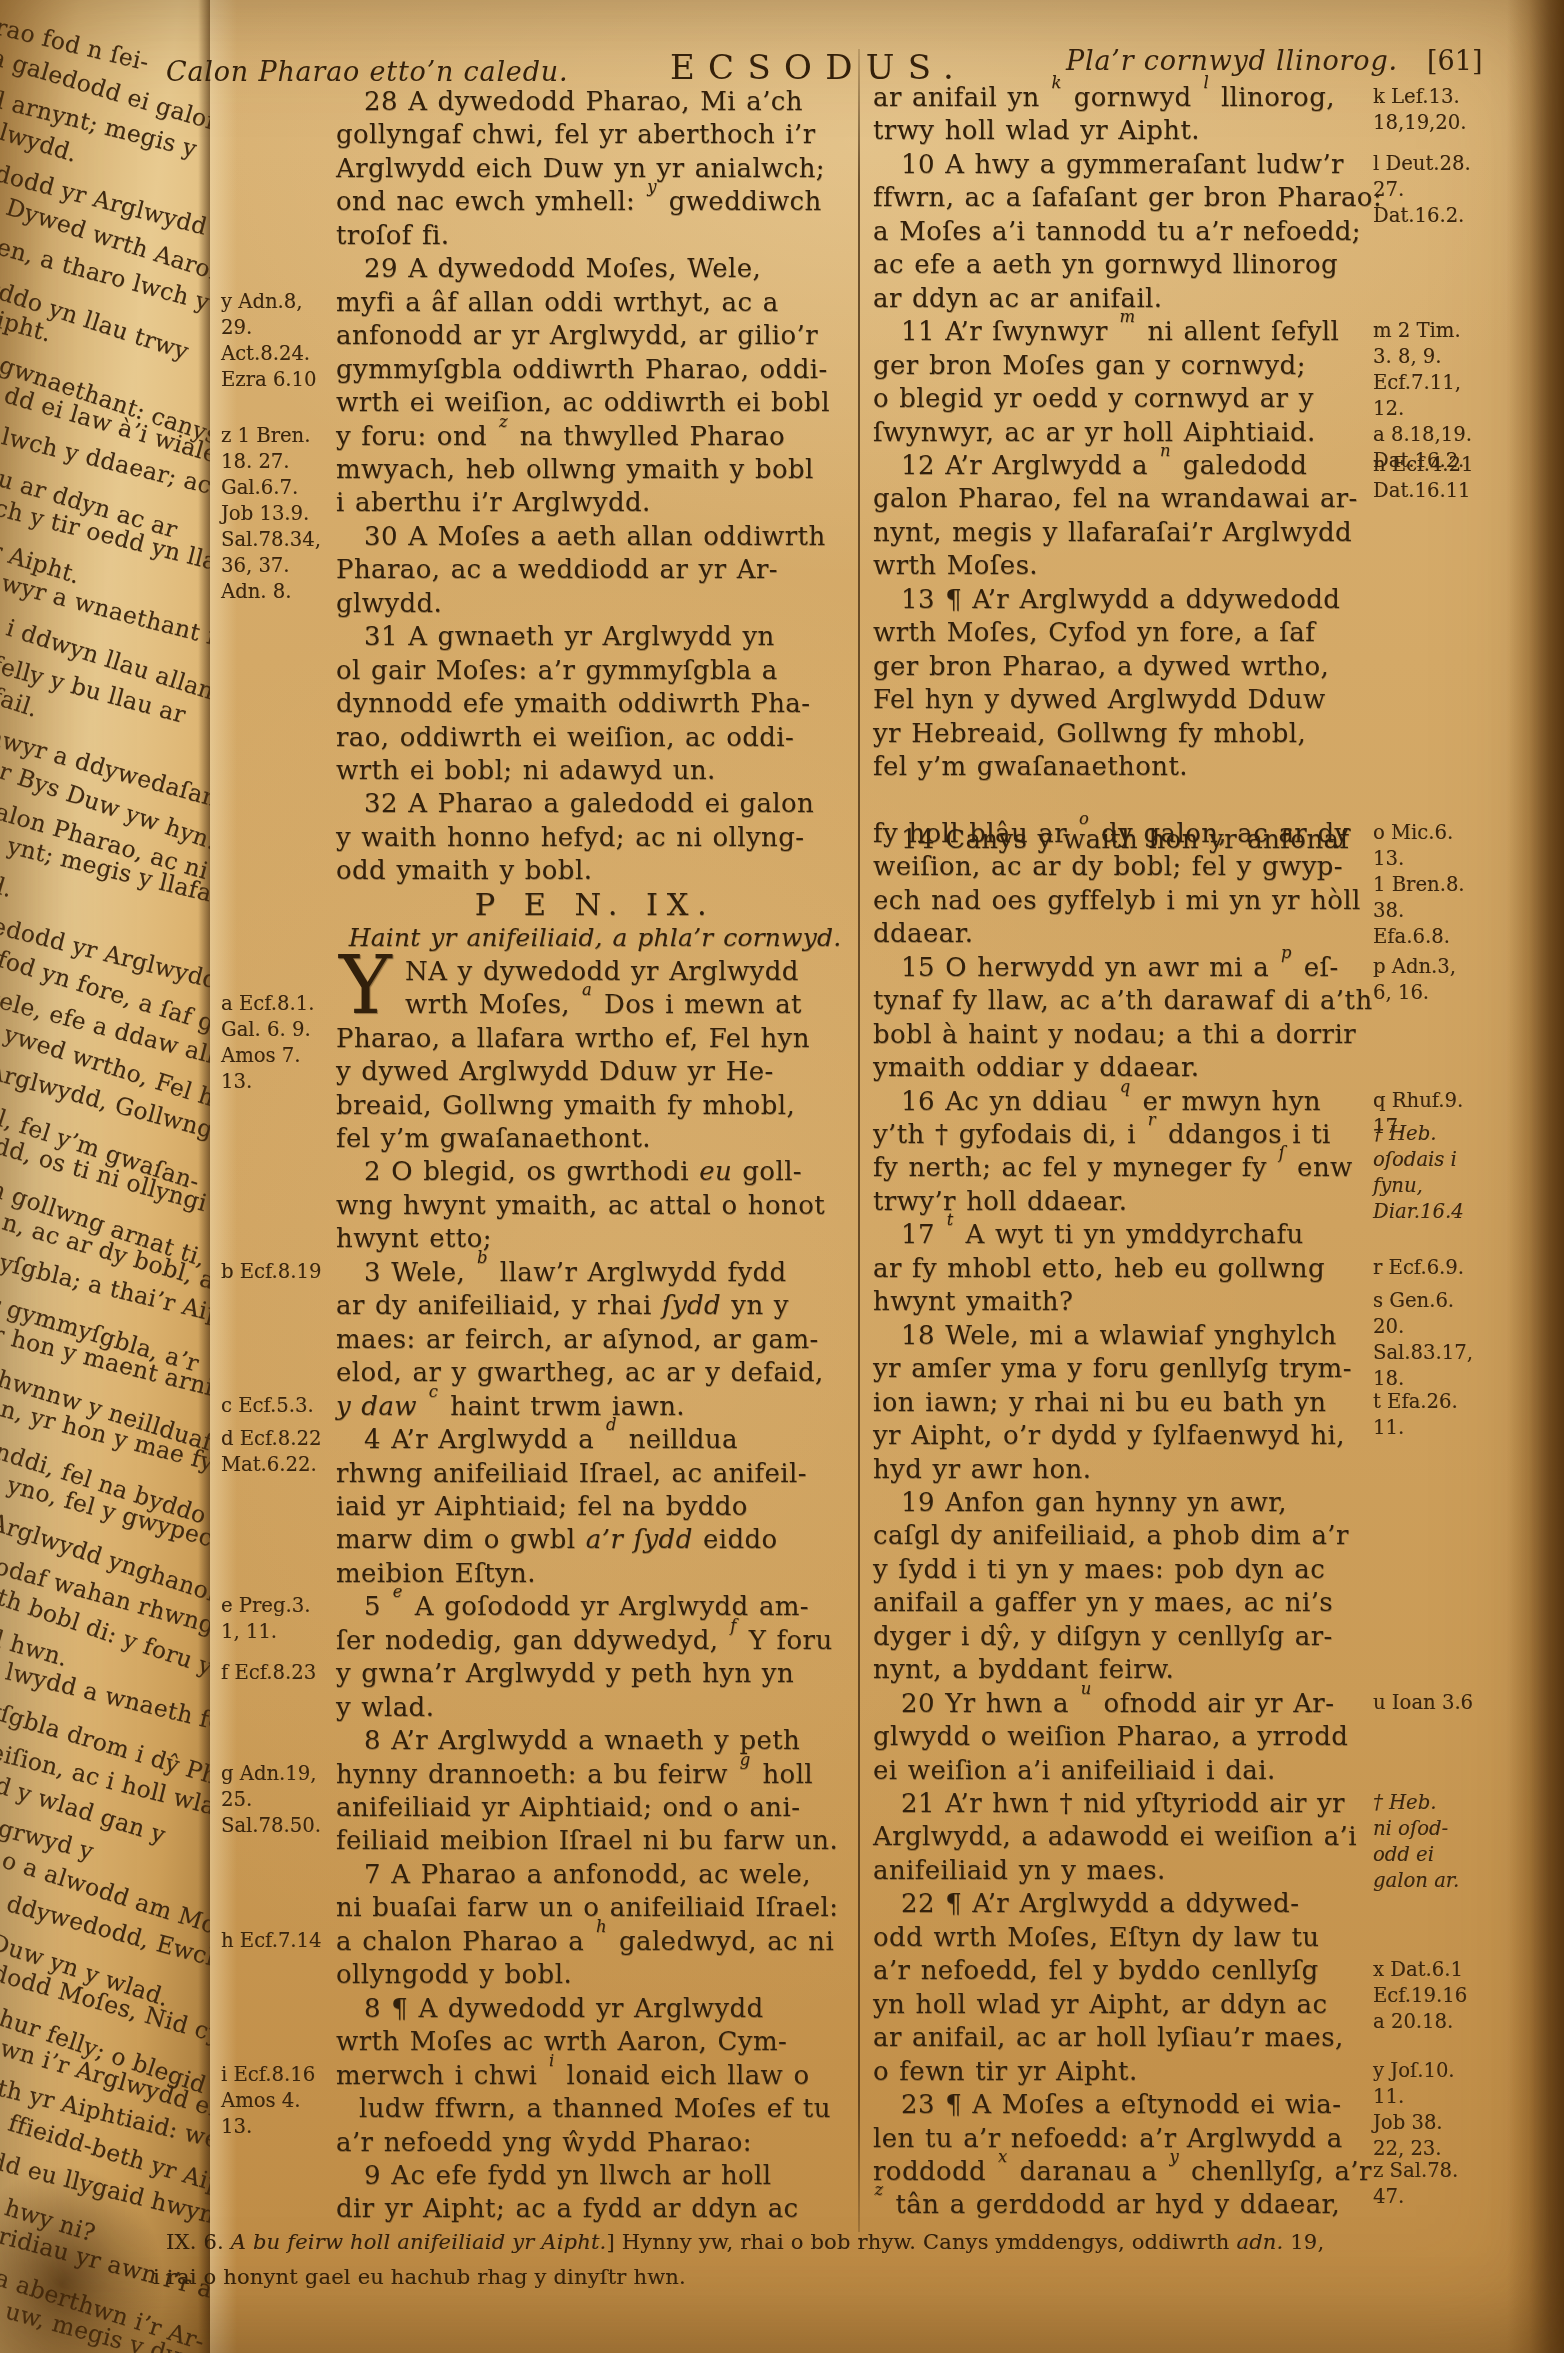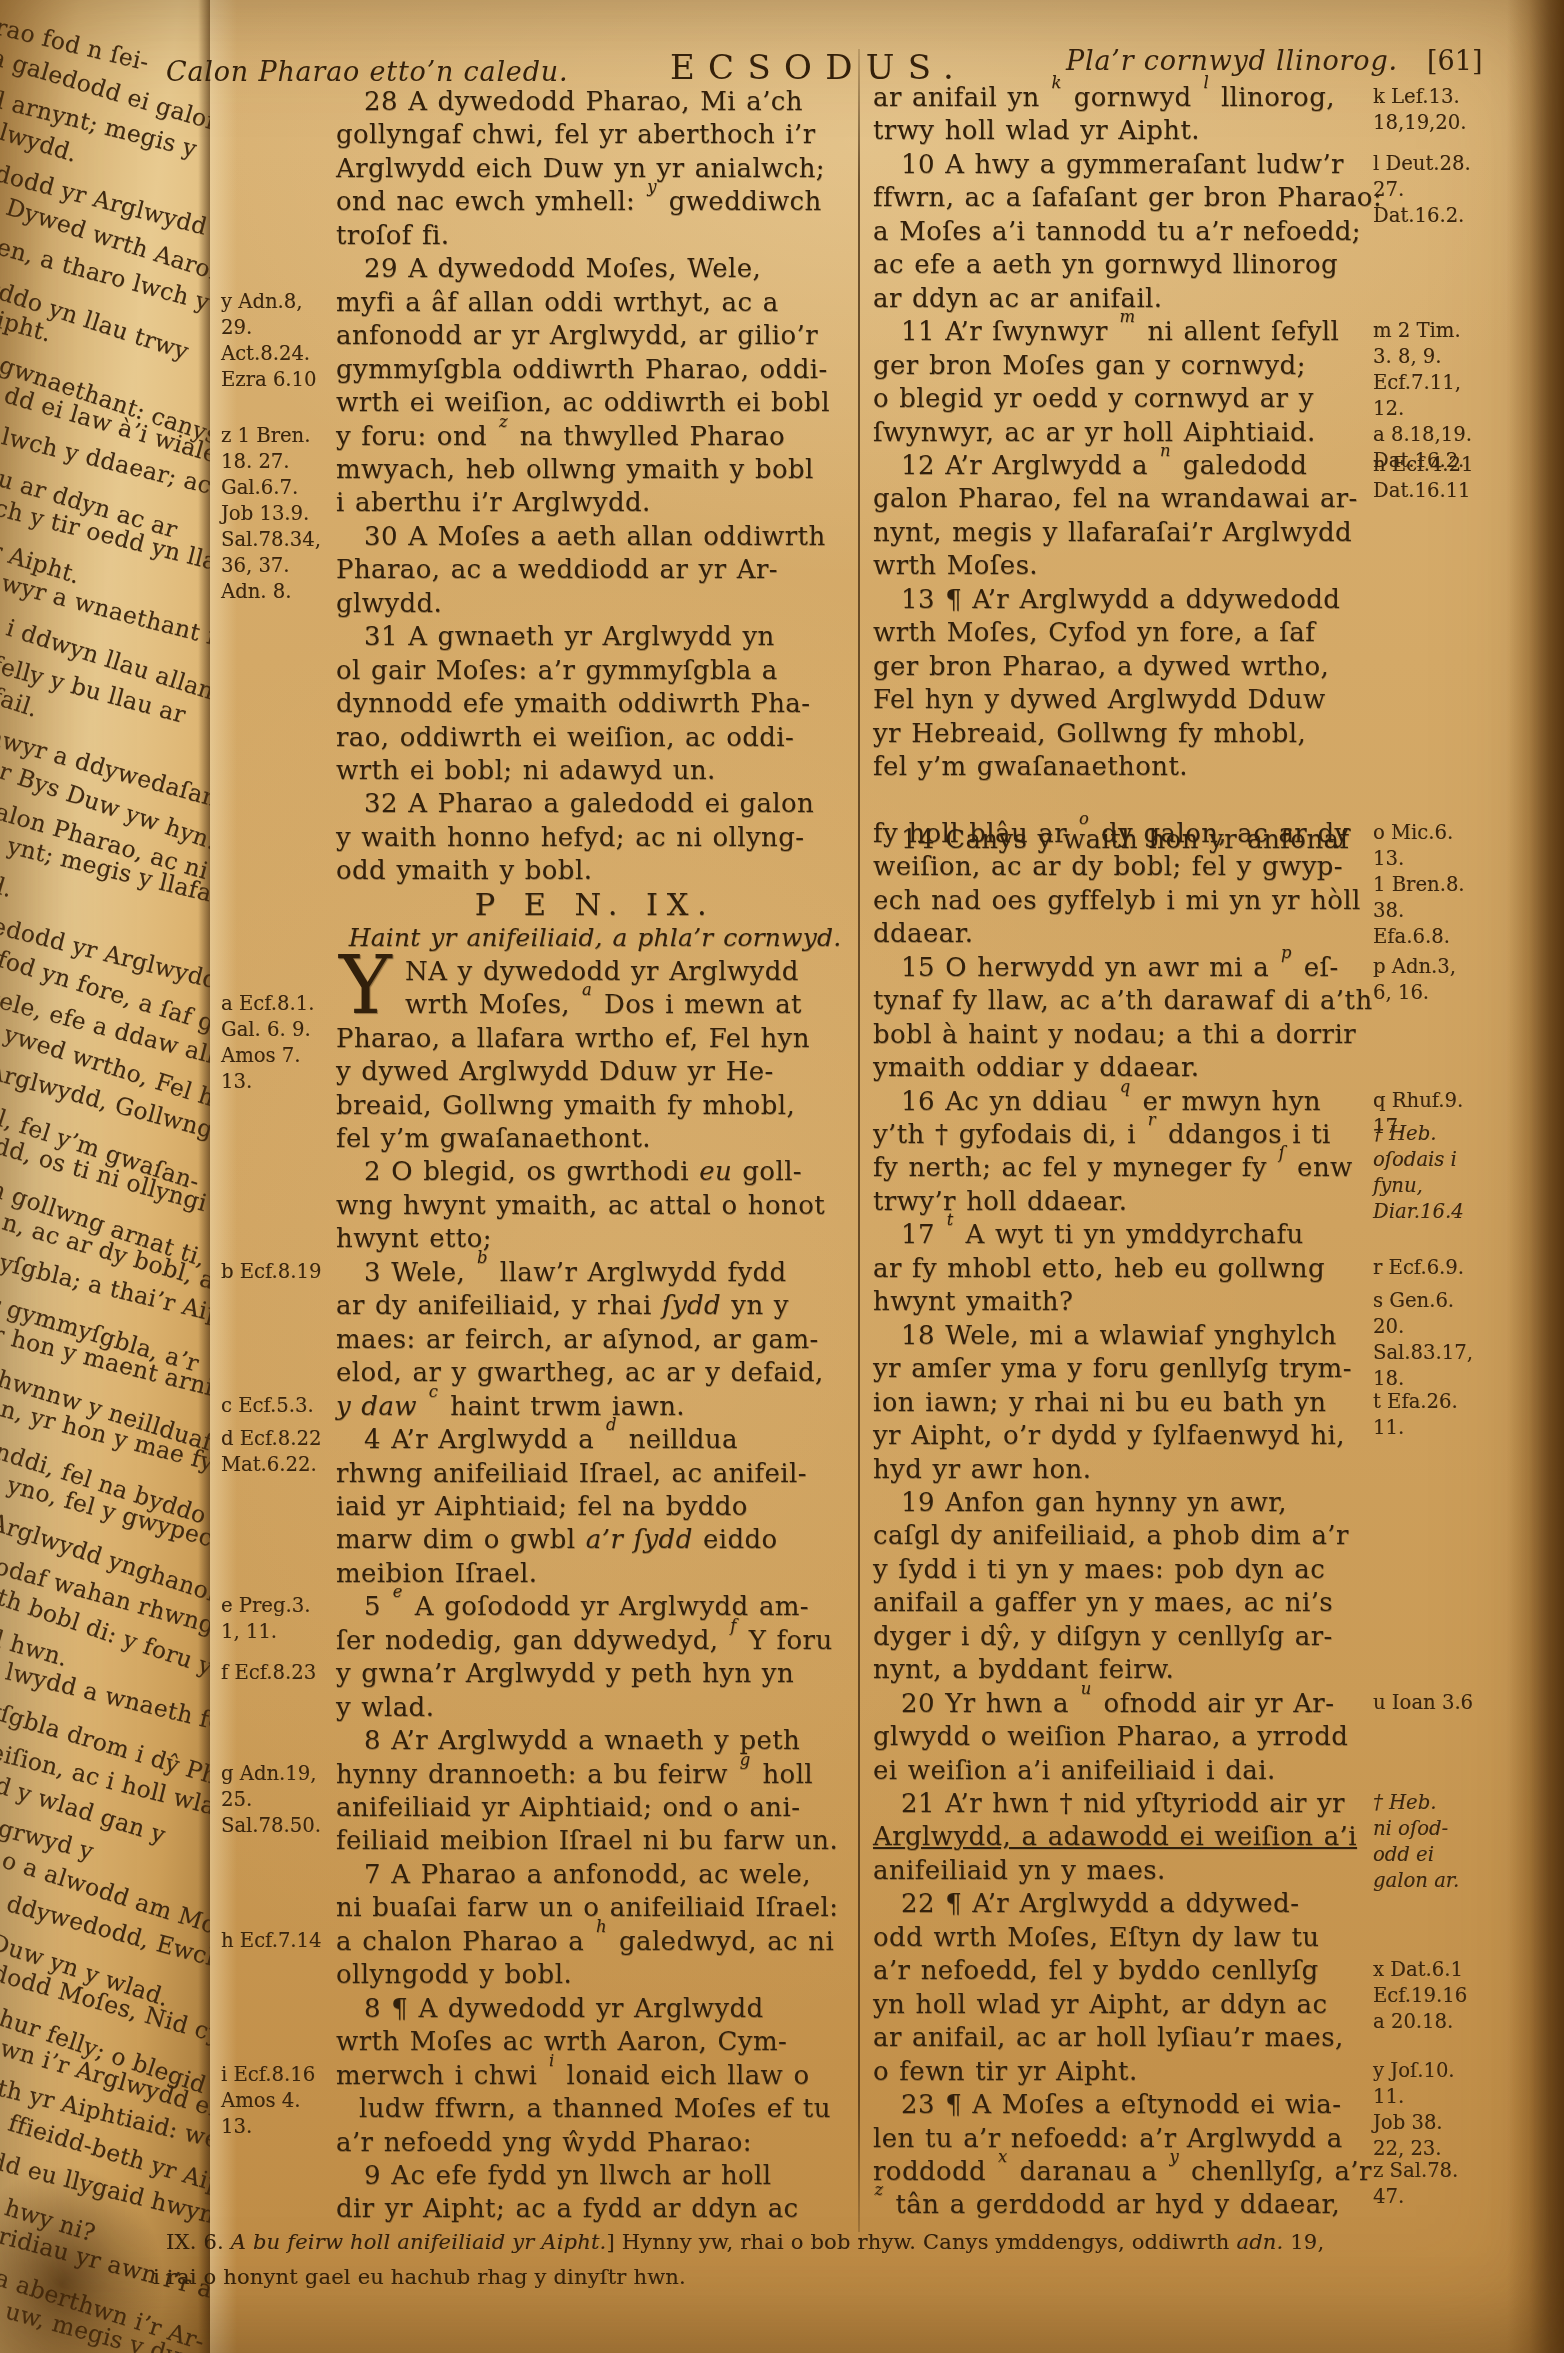--- a/index.html
+++ b/index.html
@@ -220,21 +220,21 @@
       <div class="line n" style="top: 1137px;">hwynt etto;</div>
       <div class="line v" style="top: 1171px;">3 Wele, <sup>b</sup> llaw’r Arglwydd fydd</div>
       <div class="line n" style="top: 1204px;">ar dy anifeiliaid, y rhai <i>ſydd</i> yn y</div>
       <div class="line n" style="top: 1238px;">maes: ar feirch, ar aſynod, ar gam-</div>
       <div class="line n" style="top: 1271px;">elod, ar y gwartheg, ac ar y defaid,</div>
       <div class="line n" style="top: 1305px;"><i>y daw</i> <sup>c</sup> haint trwm iawn.</div>
       <div class="line v" style="top: 1338px;">4 A’r Arglwydd a <sup>d</sup> neilldua</div>
       <div class="line n" style="top: 1372px;">rhwng anifeiliaid Iſrael, ac anifeil-</div>
       <div class="line n" style="top: 1405px;">iaid yr Aiphtiaid; fel na byddo</div>
       <div class="line n" style="top: 1438px;">marw dim o gwbl <i>a’r ſydd</i> eiddo</div>
-      <div class="line n" style="top: 1472px;">meibion Iſrael.</div>
+      <div class="line n" style="top: 1472px;">meibion Eſtyn.</div>
       <div class="line v" style="top: 1505px;">5 <sup>e</sup> A goſododd yr Arglwydd am-</div>
       <div class="line n" style="top: 1539px;">ſer nodedig, gan ddywedyd, <sup>f</sup> Y foru</div>
       <div class="line n" style="top: 1572px;">y gwna’r Arglwydd y peth hyn yn</div>
       <div class="line n" style="top: 1606px;">y wlad.</div>
       <div class="line v" style="top: 1639px;">8 A’r Arglwydd a wnaeth y peth</div>
       <div class="line n" style="top: 1673px;">hynny drannoeth: a bu feirw <sup>g</sup> holl</div>
       <div class="line n" style="top: 1706px;">anifeiliaid yr Aiphtiaid; ond o ani-</div>
       <div class="line n" style="top: 1739px;">feiliaid meibion Iſrael ni bu farw un.</div>
       <div class="line v" style="top: 1773px;">7 A Pharao a anfonodd, ac wele,</div>
       <div class="line n" style="top: 1806px;">ni buaſai farw un o anifeiliaid Iſrael:</div>
@@ -295,21 +295,21 @@
       <div class="line v" style="top: 1405px;">19 Anfon gan hynny yn awr,</div>
       <div class="line n" style="top: 1438px;">caſgl dy anifeiliaid, a phob dim a’r</div>
       <div class="line n" style="top: 1472px;">y ſydd i ti yn y maes: pob dyn ac</div>
       <div class="line n" style="top: 1505px;">anifail a gaffer yn y maes, ac ni’s</div>
       <div class="line n" style="top: 1539px;">dyger i dŷ, y diſgyn y cenllyſg ar-</div>
       <div class="line n" style="top: 1572px;">nynt, a byddant feirw.</div>
       <div class="line v" style="top: 1606px;">20 Yr hwn a <sup>u</sup> ofnodd air yr Ar-</div>
       <div class="line n" style="top: 1639px;">glwydd o weiſion Pharao, a yrrodd</div>
       <div class="line n" style="top: 1673px;">ei weiſion a’i anifeiliaid i dai.</div>
       <div class="line v" style="top: 1706px;">21 A’r hwn † nid yſtyriodd air yr</div>
-      <div class="line n" style="top: 1739px; text-decoration: underline;">Arglwydd, a adawodd ei weiſion a’i</div>
+      <div class="line n" style="top: 1739px;">Arglwydd, a adawodd ei weiſion a’i</div>
       <div class="line n" style="top: 1773px;">anifeiliaid yn y maes.</div>
       <div class="line v" style="top: 1806px;">22 ¶ A’r Arglwydd a ddywed-</div>
       <div class="line n" style="top: 1840px;">odd wrth Moſes, Eſtyn dy law tu</div>
       <div class="line n" style="top: 1873px;">a’r nefoedd, fel y byddo cenllyſg</div>
       <div class="line n" style="top: 1907px;">yn holl wlad yr Aipht, ar ddyn ac</div>
       <div class="line n" style="top: 1940px;">ar anifail, ac ar holl lyſiau’r maes,</div>
       <div class="line n" style="top: 1974px;">o fewn tir yr Aipht.</div>
       <div class="line v" style="top: 2007px;">23 ¶ A Moſes a eſtynodd ei wia-</div>
       <div class="line n" style="top: 2041px;">len tu a’r nefoedd: a’r Arglwydd a</div>
       <div class="line n" style="top: 2074px;">roddodd <sup>x</sup> daranau a <sup>y</sup> chenllyſg, a’r</div>

